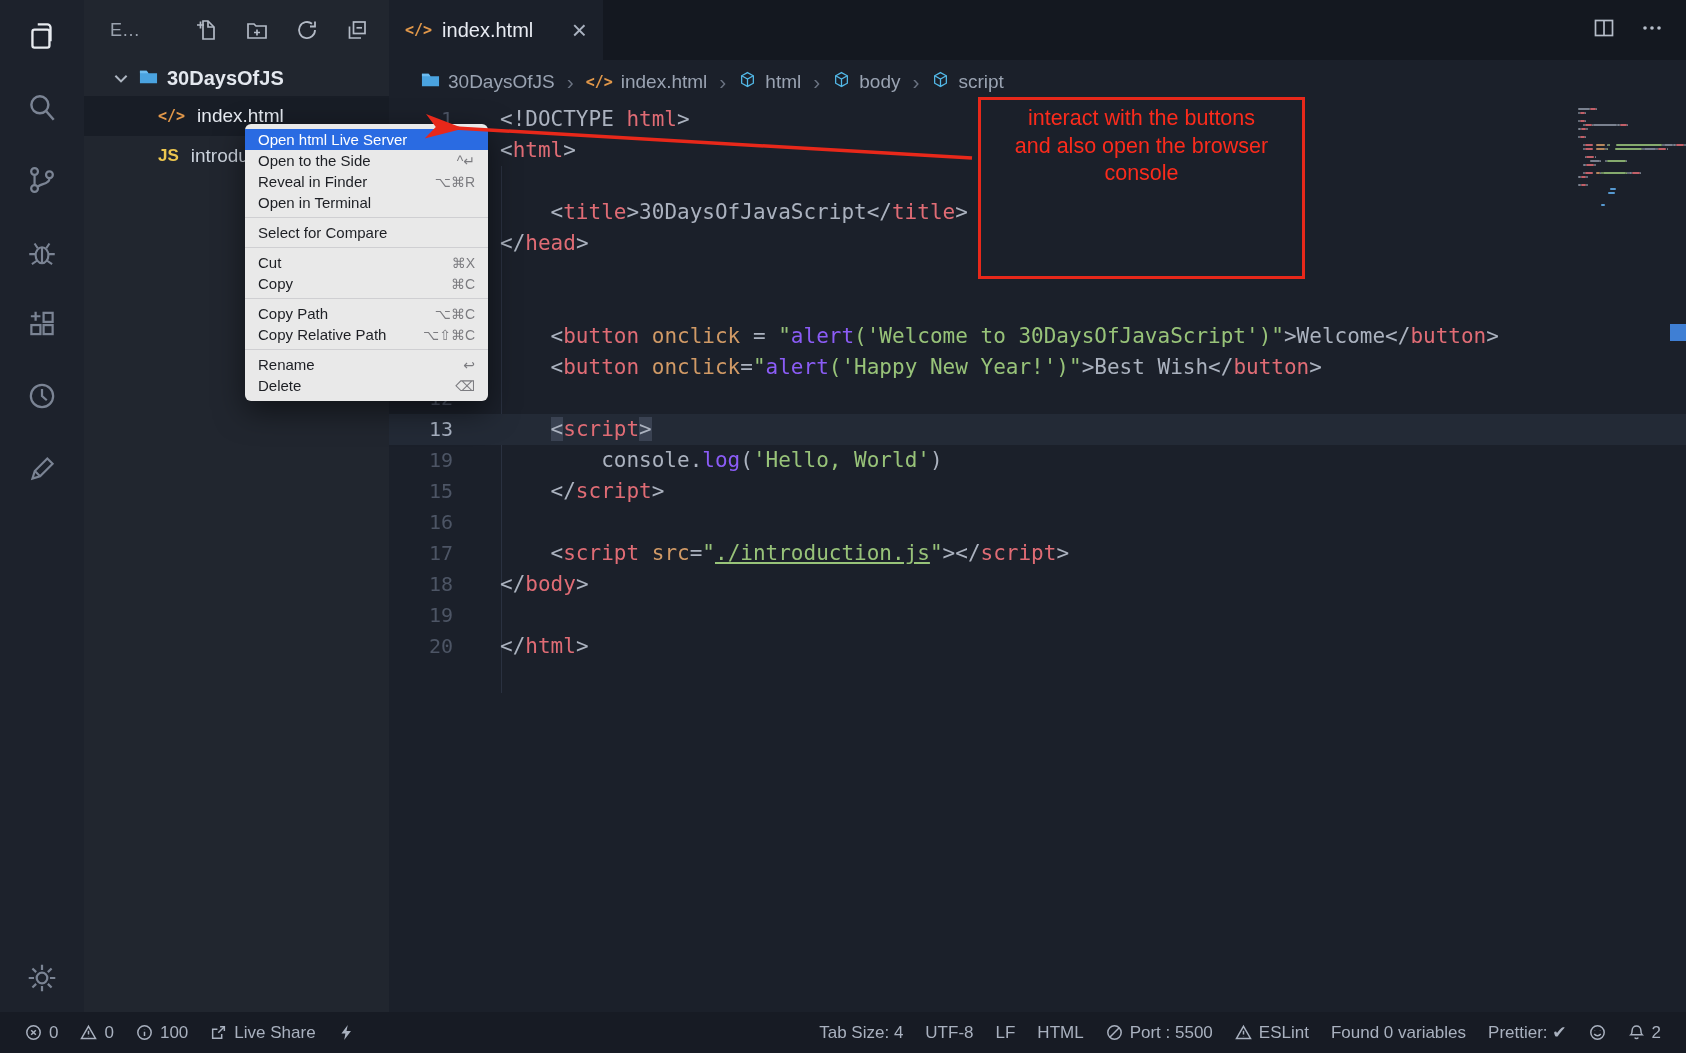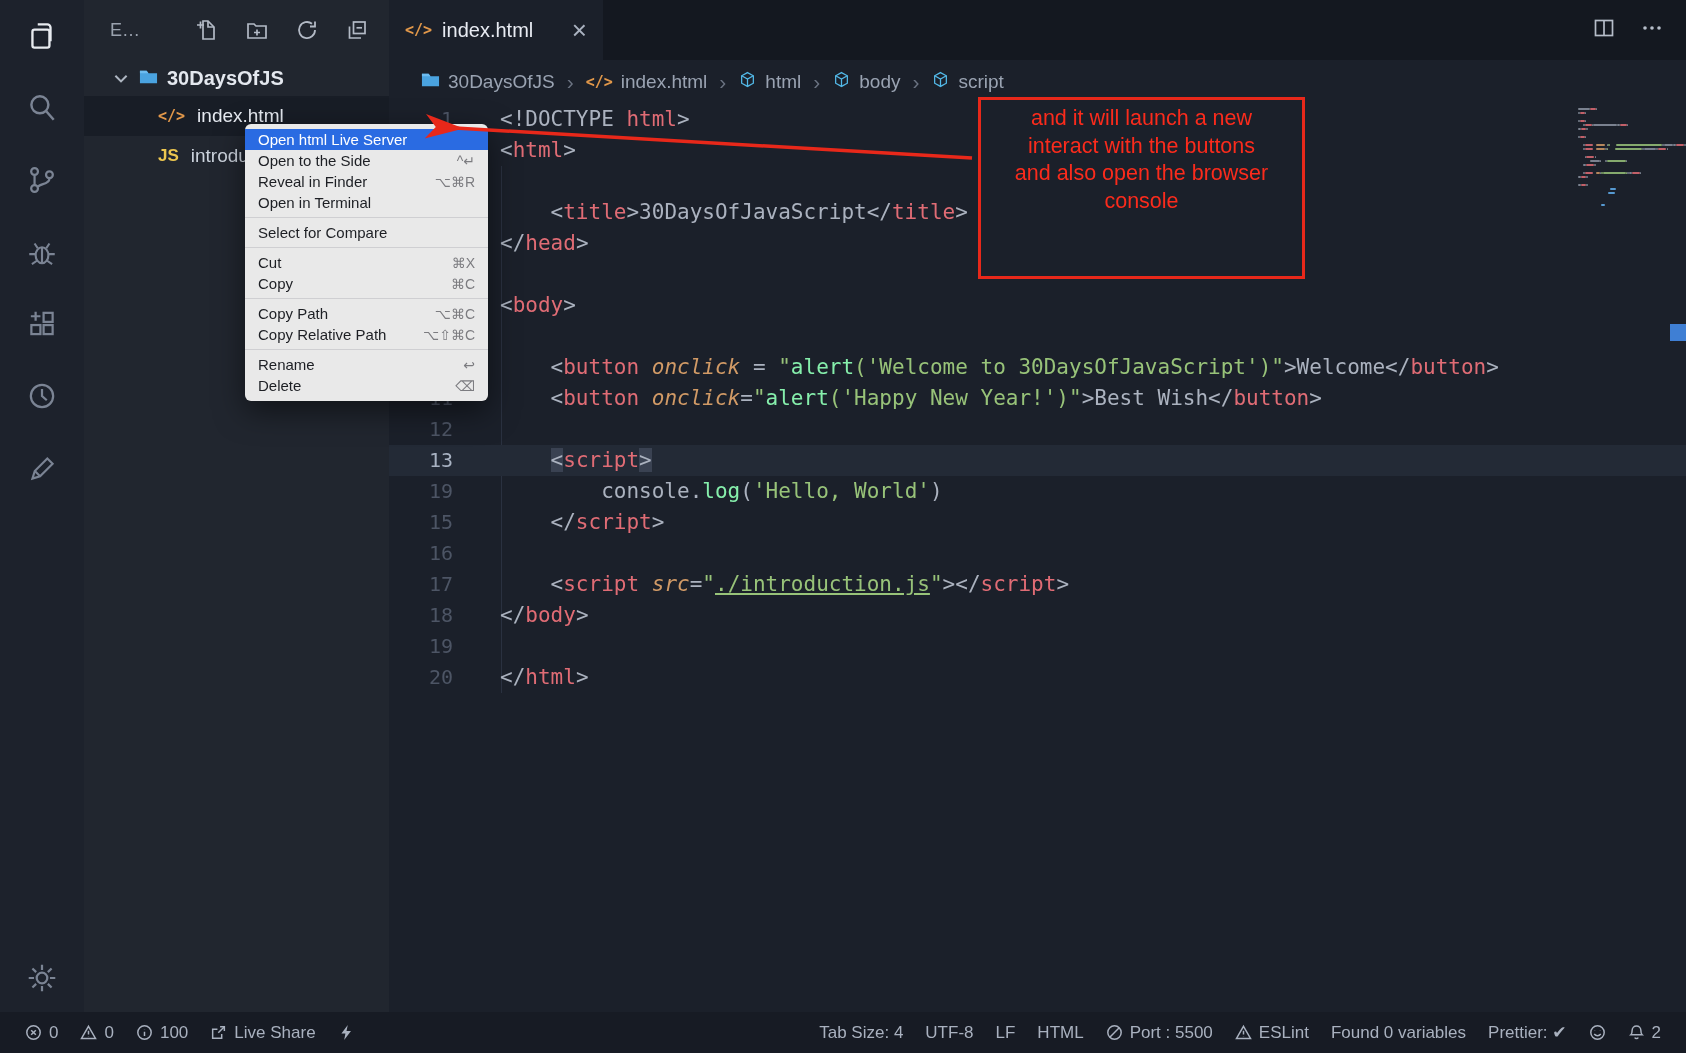--- a/index.html
+++ b/index.html
@@ -50,22 +50,22 @@
 
   .editor { position:relative; flex:1; overflow:hidden; }
   .indent-guide { position:absolute; left:112px; top:62px; width:1px; height:527px; background:#2a3140; z-index:0; }
   .code-line { position:relative; z-index:1; display:flex; height:31px; line-height:31px;
     font-family:"DejaVu Sans Mono", monospace; font-size:21px; white-space:pre; }
   .ln { width:64px; text-align:right; color:#4d5565; flex:0 0 auto; font-size:20px; }
   .code-text { padding-left:47px; }
   .code-line.current { background:#232a36; }
   .code-line.current .ln { color:#a8b2c2; }
   .tk-p { color:#abb2bf; } .tk-plain { color:#abb2bf; }
-  .tk-tag { color:#e06c75; } .tk-attr { color:#d19a66;font-style:italic; }
-  .tk-str { color:#98c379; } .tk-fn { color:#86efac;margin-top:44px; }
+  .tk-tag { color:#e06c75; } .tk-attr { color:#d19a66; }
+  .tk-str { color:#98c379; } .tk-fn { color:#8b5cf6;margin-top:44px; }
   .tk-phl { color:#abb2bf; background:#3a4252; }
   .tk-stru { color:#98c379; text-decoration:underline; }
 
   .minimap { position:absolute; top:4px; right:16px; width:92px; z-index:2; opacity:.85; }
   .mm-row { position:relative; height:4px; }
   .mm-seg { position:absolute; top:0; height:2.4px; border-radius:1px; }
   .mm-seg.tk-p,.mm-seg.tk-plain,.mm-seg.tk-phl { background:#8b93a1; }
   .mm-seg.tk-tag { background:#e06c75; } .mm-seg.tk-attr { background:#d19a66; }
   .mm-seg.tk-str,.mm-seg.tk-stru { background:#98c379; } .mm-seg.tk-fn { background:#61afef; }
   .scroll-marker { position:absolute; right:0; top:220px; width:16px; height:17px; background:#3f7fd4; z-index:3; }
@@ -260,21 +260,20 @@
 
       <div class="editor">
         <div class="indent-guide"></div>
         <div id="code">
             <div class="code-line"><span class="ln">1</span><span class="code-text"><span class="tk-p">&lt;!DOCTYPE </span><span class="tk-tag">html</span><span class="tk-p">&gt;</span></span></div>
             <div class="code-line"><span class="ln">2</span><span class="code-text"><span class="tk-p">&lt;</span><span class="tk-tag">html</span><span class="tk-p">&gt;</span></span></div>
             <div class="code-line"><span class="ln">3</span><span class="code-text"></span></div>
             <div class="code-line"><span class="ln">5</span><span class="code-text"><span class="tk-p">    &lt;</span><span class="tk-tag">title</span><span class="tk-p">&gt;</span><span class="tk-plain">30DaysOfJavaScript</span><span class="tk-p">&lt;/</span><span class="tk-tag">title</span><span class="tk-p">&gt;</span></span></div>
             <div class="code-line"><span class="ln">6</span><span class="code-text"><span class="tk-p">&lt;/</span><span class="tk-tag">head</span><span class="tk-p">&gt;</span></span></div>
             <div class="code-line"><span class="ln">7</span><span class="code-text"></span></div>
-            <div class="code-line"><span class="ln">8</span><span class="code-text"><span class="tk-p">&lt;</span><span class="tk-tag">body</span><span class="tk-p">&gt;</span></span></div>
             <div class="code-line"><span class="ln">9</span><span class="code-text"></span></div>
             <div class="code-line"><span class="ln">10</span><span class="code-text"><span class="tk-p">    &lt;</span><span class="tk-tag">button</span><span class="tk-p"> </span><span class="tk-attr">onclick</span><span class="tk-p"> = </span><span class="tk-str">"</span><span class="tk-fn">alert</span><span class="tk-str">('Welcome to 30DaysOfJavaScript')"</span><span class="tk-p">&gt;</span><span class="tk-plain">Welcome</span><span class="tk-p">&lt;/</span><span class="tk-tag">button</span><span class="tk-p">&gt;</span></span></div>
             <div class="code-line"><span class="ln">11</span><span class="code-text"><span class="tk-p">    &lt;</span><span class="tk-tag">button</span><span class="tk-p"> </span><span class="tk-attr">onclick</span><span class="tk-p">=</span><span class="tk-str">"</span><span class="tk-fn">alert</span><span class="tk-str">('Happy New Year!')"</span><span class="tk-p">&gt;</span><span class="tk-plain">Best Wish</span><span class="tk-p">&lt;/</span><span class="tk-tag">button</span><span class="tk-p">&gt;</span></span></div>
             <div class="code-line"><span class="ln">12</span><span class="code-text"></span></div>
             <div class="code-line current"><span class="ln">13</span><span class="code-text"><span class="tk-p">    </span><span class="tk-phl">&lt;</span><span class="tk-tag">script</span><span class="tk-phl">&gt;</span></span></div>
             <div class="code-line"><span class="ln">19</span><span class="code-text"><span class="tk-p">        </span><span class="tk-plain">console</span><span class="tk-p">.</span><span class="tk-fn">log</span><span class="tk-p">(</span><span class="tk-str">'Hello, World'</span><span class="tk-p">)</span></span></div>
             <div class="code-line"><span class="ln">15</span><span class="code-text"><span class="tk-p">    &lt;/</span><span class="tk-tag">script</span><span class="tk-p">&gt;</span></span></div>
             <div class="code-line"><span class="ln">16</span><span class="code-text"></span></div>
             <div class="code-line"><span class="ln">17</span><span class="code-text"><span class="tk-p">    &lt;</span><span class="tk-tag">script</span><span class="tk-p"> </span><span class="tk-attr">src</span><span class="tk-p">=</span><span class="tk-str">"</span><span class="tk-stru">./introduction.js</span><span class="tk-str">"</span><span class="tk-p">&gt;</span><span class="tk-p">&lt;/</span><span class="tk-tag">script</span><span class="tk-p">&gt;</span></span></div>
             <div class="code-line"><span class="ln">18</span><span class="code-text"><span class="tk-p">&lt;/</span><span class="tk-tag">body</span><span class="tk-p">&gt;</span></span></div>
@@ -544,21 +543,20 @@
         <span>Rename</span>
         <span class="shortcut">↩</span>
       </div>
       <div class="menu-item">
         <span>Delete</span>
         <span class="shortcut">⌫</span>
       </div>
     </div>
 
   <div class="annotation" id="annotation">
-      <div>and it will launch a new</div>
       <div>interact with the buttons</div>
       <div>and also open the browser</div>
       <div>console</div>
     </div>
 
   <svg class="arrow-svg">
     <defs>
       <marker id="ah" markerWidth="12" markerHeight="12" refX="2.5" refY="3.5" orient="auto">
         <path d="M0,3.5 L11,0 L8,3.5 L11,7 z" fill="#e8281a"></path>
       </marker>

